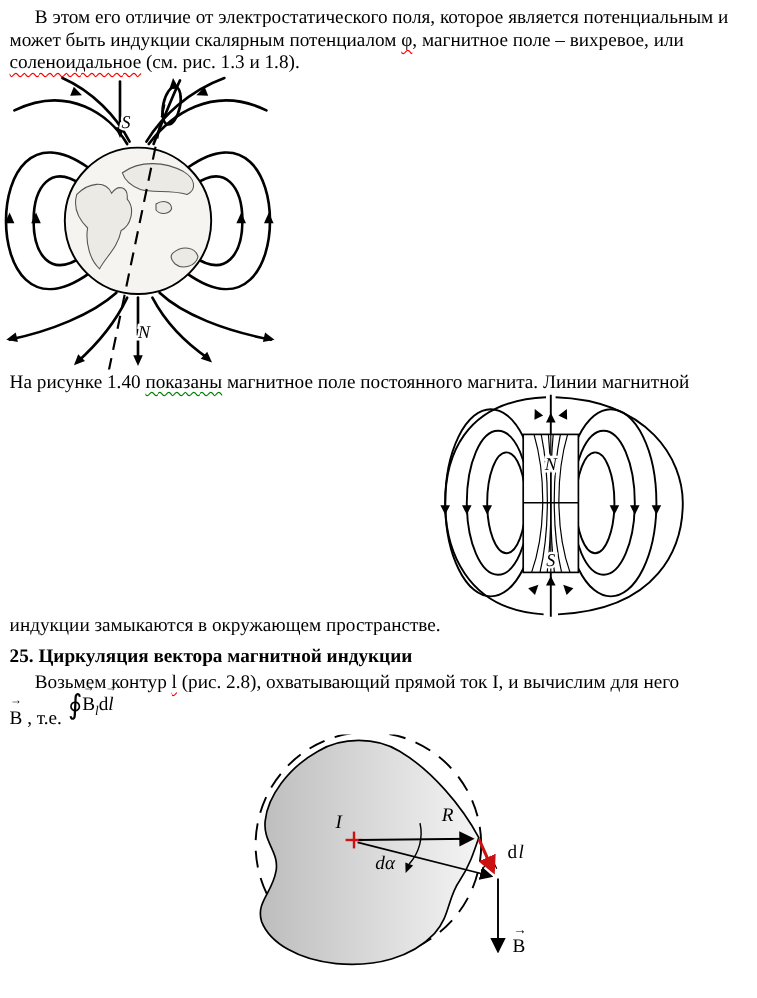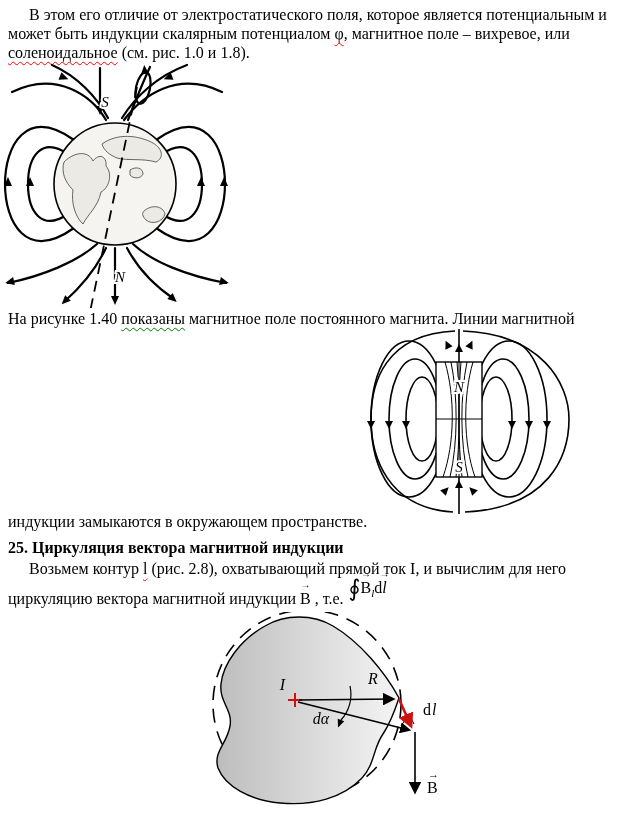--- a/index.html
+++ b/index.html
@@ -28,21 +28,21 @@
 
 <div class="page">
 
   <div class="tline indent" style="top:5px">
     <span>В этом его отличие от электростатического поля, которое является потенциальным и</span>
   </div>
   <div class="tline" style="top:24px">
     <span>может быть индукции скалярным потенциалом </span><span class="sp-red">φ</span><span>, магнитное поле – вихревое, или</span>
   </div>
   <div class="tline" style="top:43px">
-    <span class="sp-red">соленоидальное</span><span> (см. рис. 1.0 и 1.8).</span>
+    <span class="sp-red">соленоидальное</span><span> (см. рис. 1.3 и 1.8).</span>
   </div>
 
   <svg class="fig" style="left:2px;top:62px" width="230" height="246" viewBox="0 0 230 246">
     <g stroke="#000" stroke-width="2.2" fill="none" stroke-linecap="round">
 
       <path d="M 66 92 C 40 74 26 94 26 122 C 26 150 40 170 66 152"></path>
       <path d="M 72 78 C 24 44 3 84 3 122 C 3 160 24 200 72 166"></path>
       <path d="M 160 92 C 186 74 200 94 200 122 C 200 150 186 170 160 152"></path>
       <path d="M 154 78 C 202 44 223 84 223 122 C 223 160 202 200 154 166"></path>
 
@@ -142,21 +142,21 @@
 
   <div class="tline bold" style="top:538px">
     <span>25.</span>
     <span>Циркуляция вектора магнитной индукции</span>
   </div>
 
   <div class="tline indent" style="top:559px">
     <span>Возьмем контур </span><span class="sp-red">l</span><span> (рис. 2.8), охватывающий прямой ток I, и вычислим для него</span>
   </div>
   <div class="tline" style="top:589px">
-    <span>циркуляцию вектора магнитной индукции </span><span class="vec"><span class="va">→</span><span>B</span></span><span> , т.е.</span><span class="formula"><span class="oint">∮</span><span class="vec"><span class="va">→</span><span>B</span></span><sub>l</sub><span>d</span><span class="vec"><span class="va">→</span><span class="dl-l">l</span></span></span>
+    <span class="vec"><span class="va">→</span><span>B</span></span><span> , т.е.</span><span class="formula"><span class="oint">∮</span><span class="vec"><span class="va">→</span><span>B</span></span><sub>l</sub><span>d</span><span class="vec"><span class="va">→</span><span class="dl-l">l</span></span></span>
   </div>
 
   <svg class="fig" style="left:185px;top:612px" width="285" height="218" viewBox="0 0 285 218">
     <defs>
       <linearGradient id="blobGrad" x1="0" y1="0" x2="1" y2="0">
         <stop offset="0" stop-color="#bdbdbd"></stop>
         <stop offset="1" stop-color="#f4f4f4"></stop>
       </linearGradient>
       <marker id="ahB" viewBox="0 0 10 10" refX="8" refY="5" markerWidth="8" markerHeight="8" orient="auto">
         <path d="M0 0 L10 5 L0 10 Z" fill="#000"></path>

